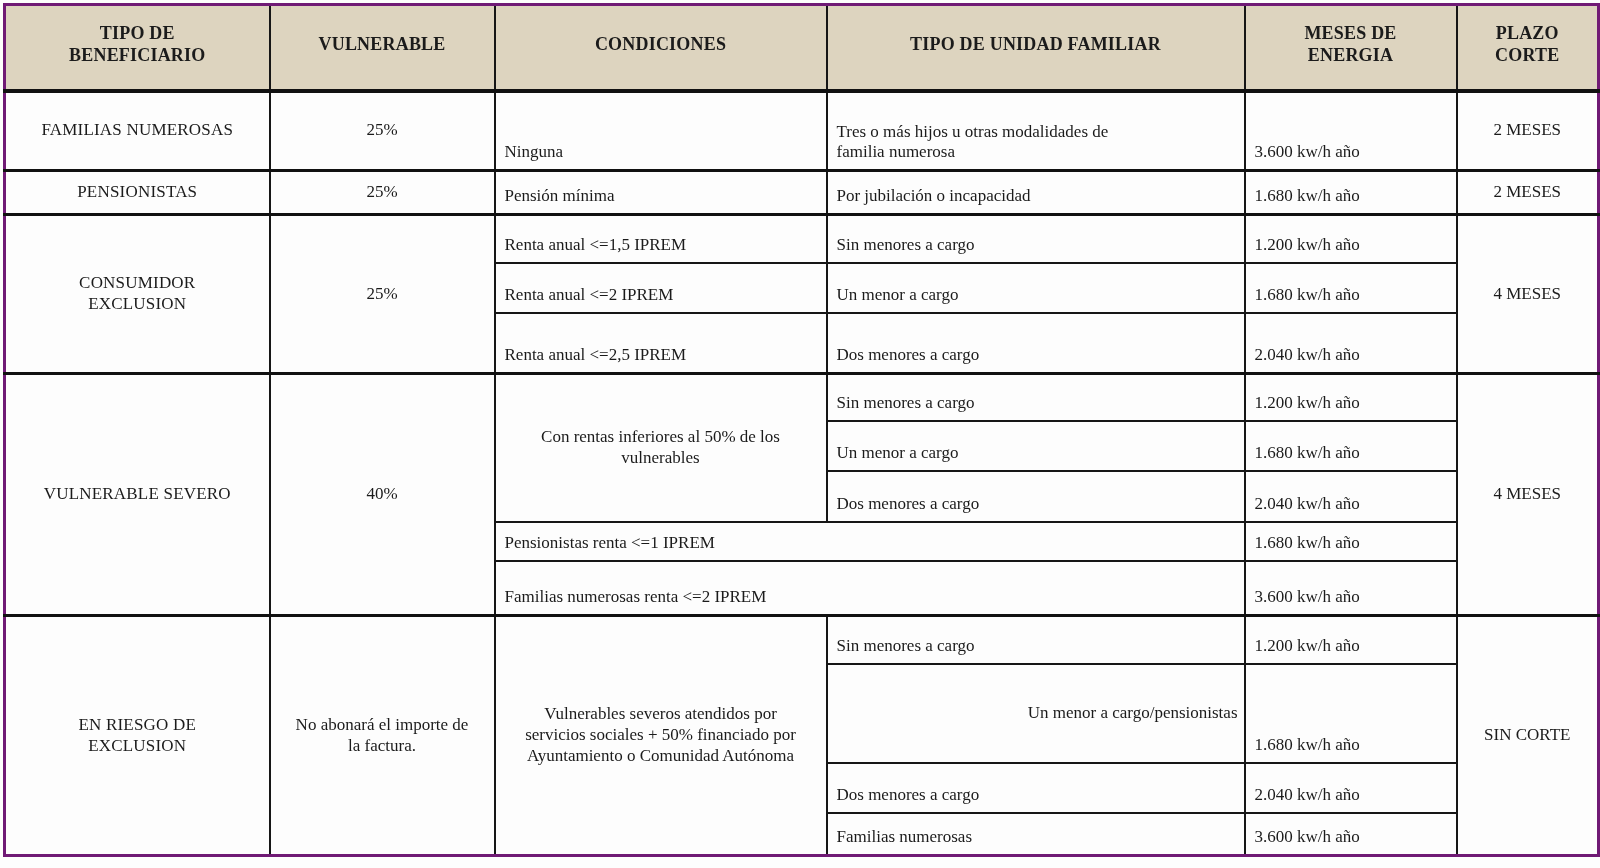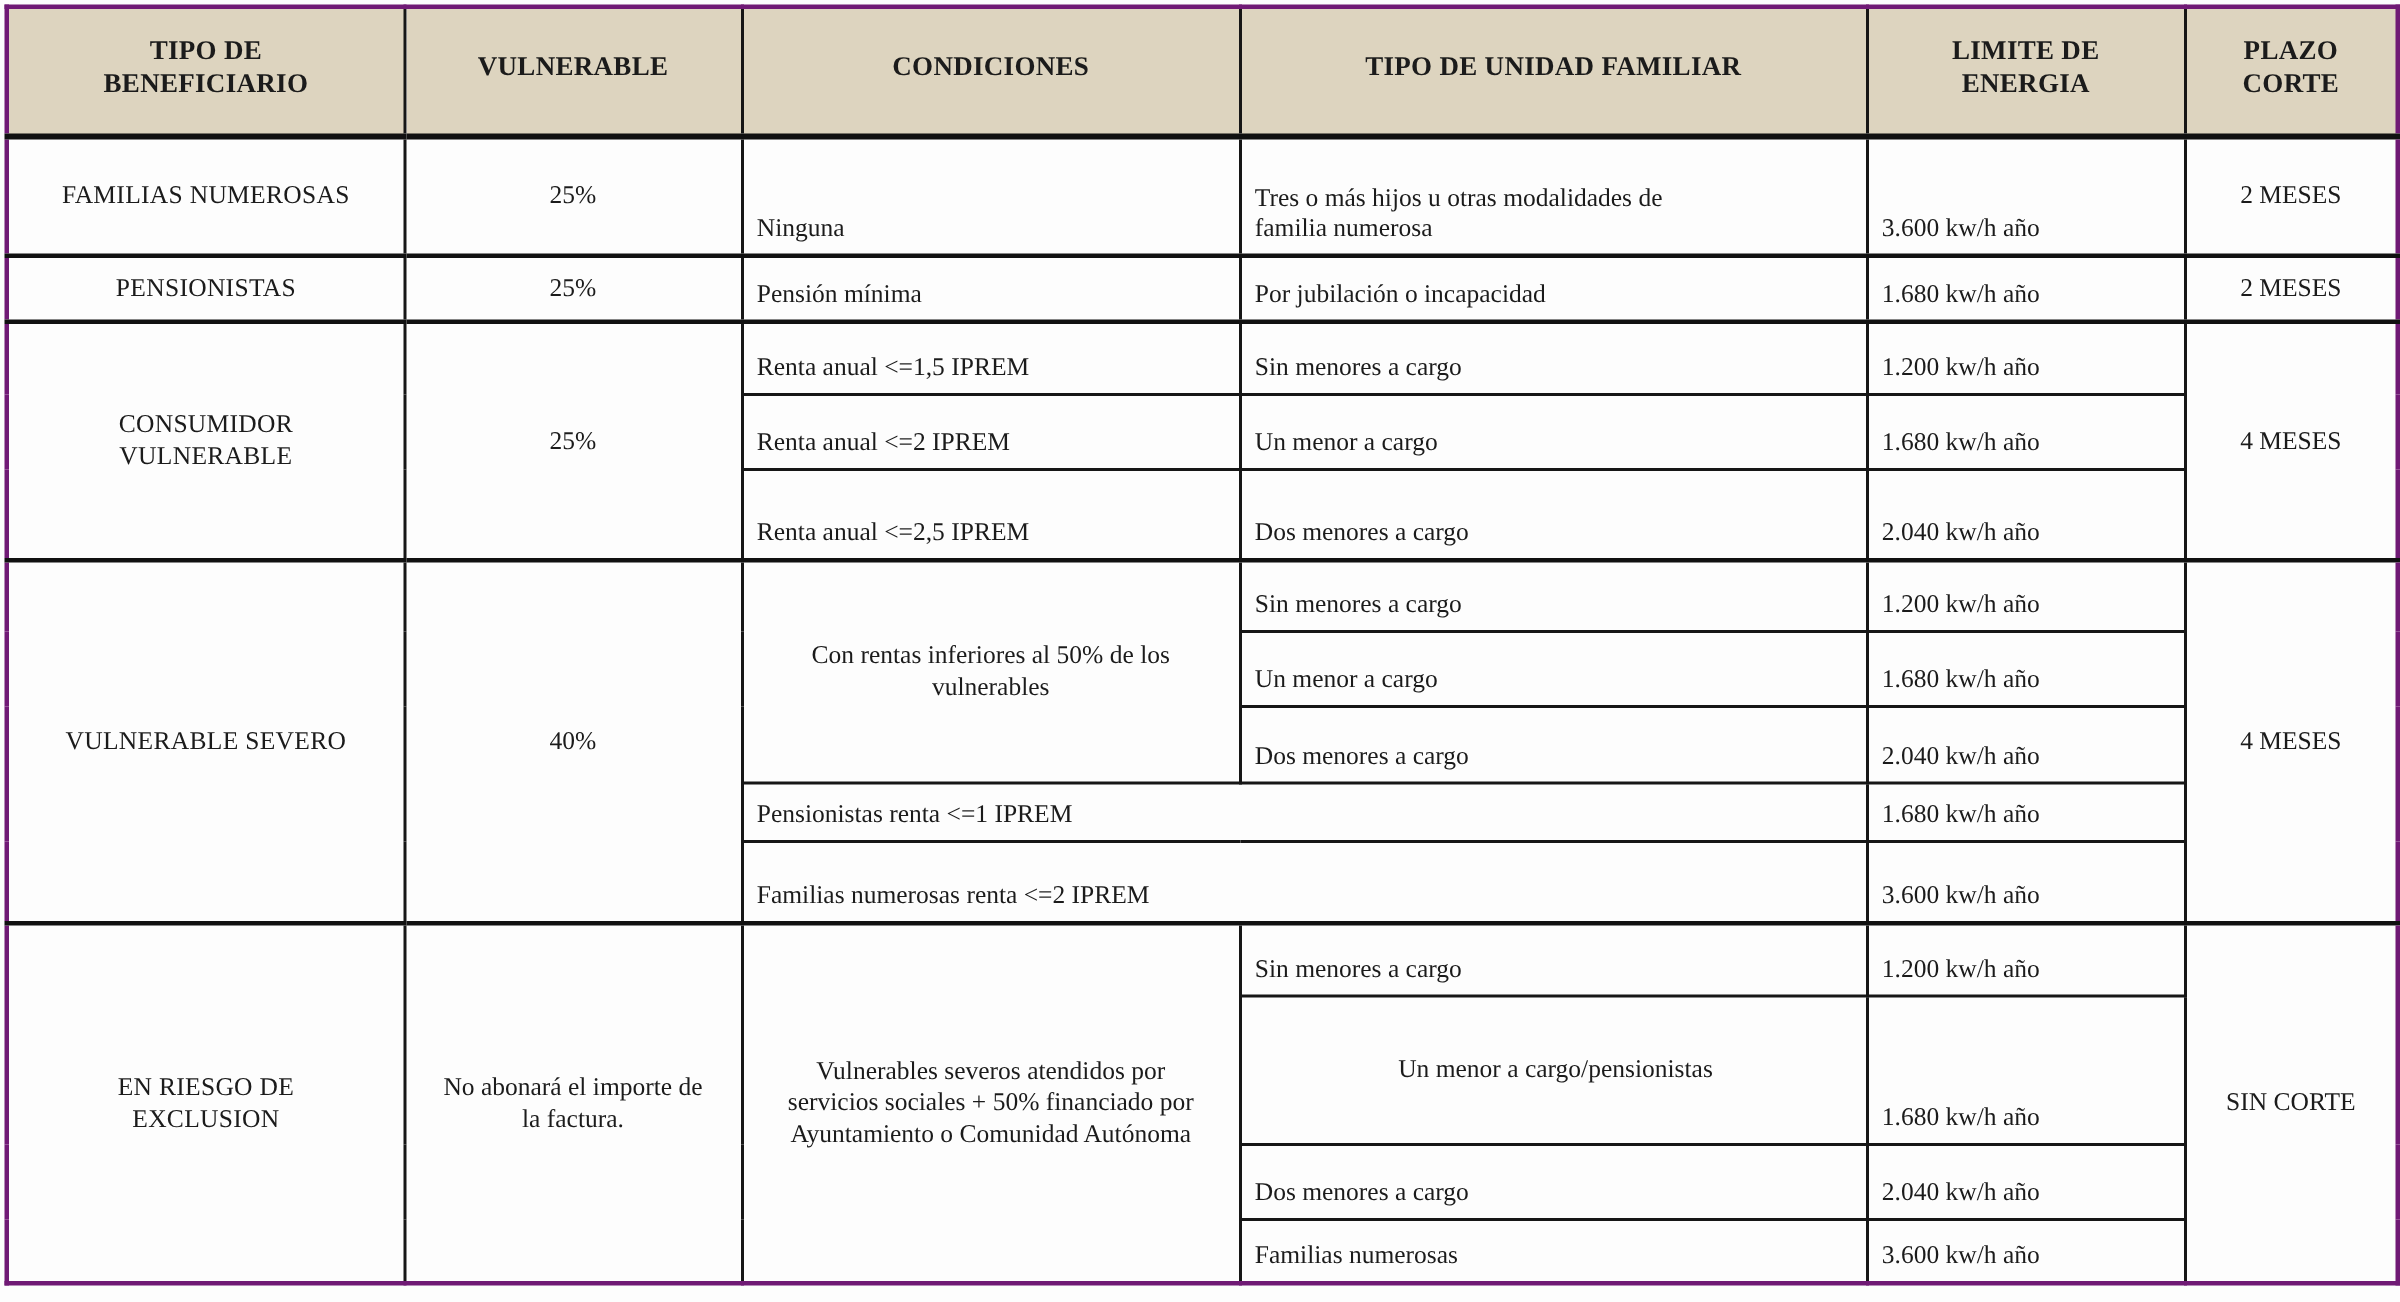--- a/index.html
+++ b/index.html
@@ -50,21 +50,21 @@
     padding: 2px 6px;
   }
   td.bl {            
     text-align: left;
     vertical-align: bottom;
     font-size: 17px;
     padding: 2px 6px 6px 9px;
     margin-top: 40px;
   }
   td.ml {            
-    text-align: center;
+    text-align: right;
     vertical-align: middle;
     font-size: 17px;
     padding: 2px 6px 2px 9px;
   }
   td.caps { letter-spacing: 0.2px; }
 </style>
 </head>
 <body>
 
 <div class="page">
@@ -78,21 +78,21 @@
       <col style="width:142px">
     </colgroup>
 
     <tbody>
         <tr class="hdr" style="height:86px">
       <th>TIPO DE
 BENEFICIARIO</th>
       <th>VULNERABLE</th>
       <th>CONDICIONES</th>
       <th>TIPO DE UNIDAD  FAMILIAR</th>
-      <th>LIMITE DE
+      <th>MESES DE
 ENERGIA</th>
       <th>PLAZO
 CORTE</th>
     </tr>
 
     <tr class="sec" style="height:80px">
       <td class="mc caps">FAMILIAS NUMEROSAS</td>
       <td class="mc">25%</td>
       <td class="bl">Ninguna</td>
       <td class="bl">Tres o más hijos u otras modalidades  de
@@ -105,21 +105,21 @@
       <td class="mc caps">PENSIONISTAS</td>
       <td class="mc">25%</td>
       <td class="bl">Pensión mínima</td>
       <td class="bl">Por jubilación  o incapacidad</td>
       <td class="bl">1.680 kw/h año</td>
       <td class="mc">2 MESES</td>
     </tr>
 
     <tr class="sec" style="height:48px">
       <td class="mc caps" rowspan="3">CONSUMIDOR
-VULNERABLE</td>
+EXCLUSION</td>
       <td class="mc" rowspan="3">25%</td>
       <td class="bl">Renta anual &lt;=1,5 IPREM</td>
       <td class="bl">Sin menores a cargo</td>
       <td class="bl">1.200 kw/h año</td>
       <td class="mc" rowspan="3">4 MESES</td>
     </tr>
     <tr style="height:50px">
       <td class="bl">Renta anual &lt;=2 IPREM</td>
       <td class="bl">Un menor a cargo</td>
       <td class="bl">1.680 kw/h año</td>

